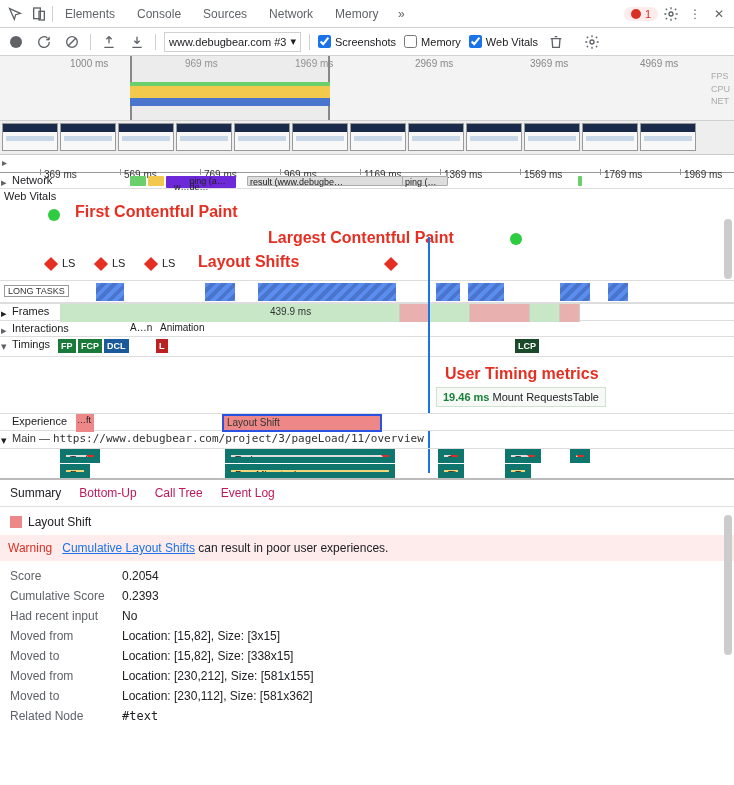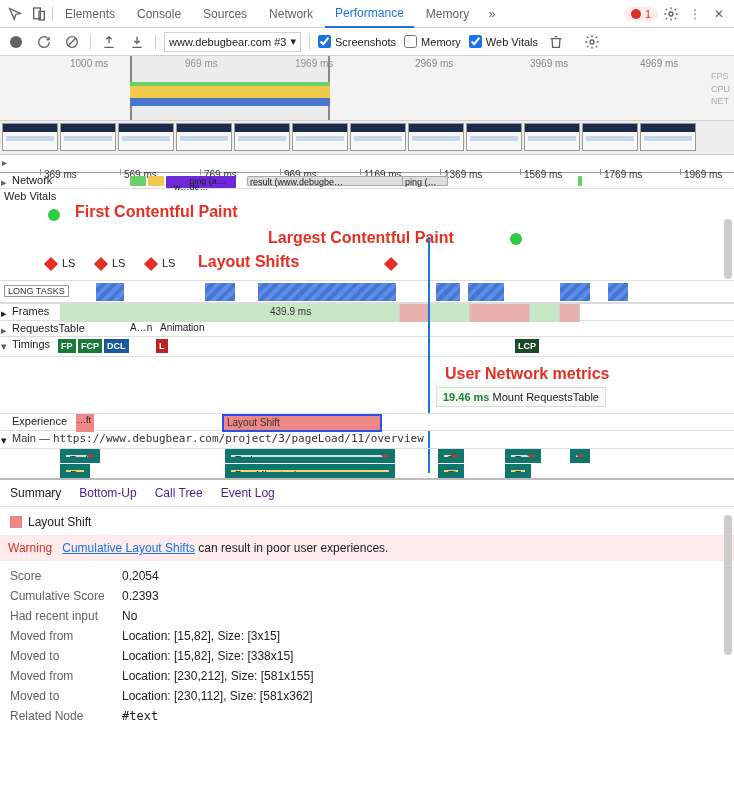--- a/index.html
+++ b/index.html
@@ -70,21 +70,21 @@
 .flame { position:absolute; height:14px; border:6px solid #0f766e; font-size:10px; padding:0 4px; overflow:hidden; white-space:nowrap; }
 .flame.gray { background:#ddd;}
 .flame.yellow { background:#f2d479;}
 .flame.red-tri { background:#ddd;}
 .red-tri::after { content:""; position:absolute; top:0; right:0; width:0; height:0; border-style:solid; border-width:0 8px 8px 0; border-color: transparent #d93025 transparent transparent;}
 
 .tooltip { position:absolute; background:#f7f9f7; border:1px solid #cde3cd; padding:3px 6px; font-size:11px; }
 .tooltip .ms { color:#188038; font-weight:600;}
 
 .bottom-tabs { height: 28px; border-top:1px solid #bbb; border-bottom: 1px solid #e0e0e0; display:flex; align-items:center; gap: 18px; padding: 0 10px;}
-.btab { font-size:12px; color:#4c1d95; cursor:pointer;}
+.btab { font-size:12px; color:#be185d; cursor:pointer;}
 .btab.active { color:#202124;}
 
 .details { padding: 8px 10px; font-size: 12px; overflow-y:auto; }
 .details .hrow { display:flex; align-items:center; gap:6px; margin-bottom:6px;}
 .details .sq { width:12px; height:12px; background:#e88;}
 .warn-panel { background:#fdeceb; padding:6px 8px; margin: 4px -10px 8px -10px; font-size:12px;}
 .warn-panel .w { color:#d93025; font-weight:500;}
 .warn-panel a { color:#1a73e8; text-decoration:underline;}
 .kv { display:flex; gap:12px; margin:6px 0; color:#5f6368;}
 .kv .k { min-width: 100px; color:#5f6368;}
@@ -109,21 +109,20 @@
       <svg viewBox="0 0 24 24">
         <rect x="4" y="3" width="10" height="16" fill="none" stroke-width="2"></rect>
         <rect x="12" y="8" width="8" height="13" fill="none" stroke-width="2"></rect>
       </svg>
     </div>
   <div class="vsep"></div>
   <div class="tab">Elements</div>
   <div class="tab">Console</div>
   <div class="tab">Sources</div>
   <div class="tab">Network</div>
-  <div class="tab active">Performance</div>
   <div class="tab">Memory</div>
   <div class="icon-btn">»</div>
   <div class="spacer"></div>
   <div class="error-badge">
       <span>1</span>
     </div>
   <div class="icon-btn">
       <svg viewBox="0 0 24 24">
         <circle cx="12" cy="12" r="3" fill="none" stroke-width="2"></circle>
         <path fill="none" stroke-width="2" d="M12 2v3m0 14v3M4.2 4.2l2 2m11.6 11.6l2 2M2 12h3m14 0h3M4.2 19.8l2-2m11.6-11.6l2-2"></path>
@@ -284,37 +283,37 @@
   <span class="frame-lbl" style="left:270px;">439.9 ms</span>
   <div class="frame-seg pink" style="left:400px;width:30px;"></div>
   <div class="frame-seg green" style="left:430px;width:40px;"></div>
   <div class="frame-seg pink" style="left:470px;width:60px;"></div>
   <div class="frame-seg green" style="left:530px;width:30px;"></div>
   <div class="frame-seg pink" style="left:560px;width:20px;"></div>
 </div>
 
 <div class="track">
   <span class="expand">▸</span>
-  <span class="lbl">RequestsTable</span>
+  <span class="lbl">Interactions</span>
   <span style="position:absolute;left:130px;top:1px;font-size:10px;">A…n</span>
   <span style="position:absolute;left:160px;top:1px;font-size:10px;">Animation</span>
 </div>
 
 <div class="track" style="height:20px;">
   <span class="expand">▾</span>
   <span class="lbl">Timings</span>
   <span class="timing-badge" style="left:58px;background:#1a7a3a;">FP</span>
   <span class="timing-badge" style="left:78px;background:#1a7a3a;">FCP</span>
   <span class="timing-badge" style="left:104px;background:#1a5a9a;">DCL</span>
   <span class="timing-badge" style="left:156px;background:#b22;">L</span>
   <span class="timing-badge" style="left:515px;background:#1a4a2a;">LCP</span>
 </div>
 
 <div style="position:relative; height:56px;">
-  <div class="annot" style="left:445px; top:8px;">User Network metrics</div>
+  <div class="annot" style="left:445px; top:8px;">User Timing metrics</div>
   <div class="tooltip" style="left:436px; top:30px;">
     <span class="ms">19.46 ms</span>
     <span>Mount RequestsTable</span>
   </div>
 
   <div style="position:absolute;left:428px;top:-120px;bottom:-60px;width:2px;background:#1a73e8;"></div>
 </div>
 
 <div class="experience-row">
   <span class="exp-lbl">Experience</span>

